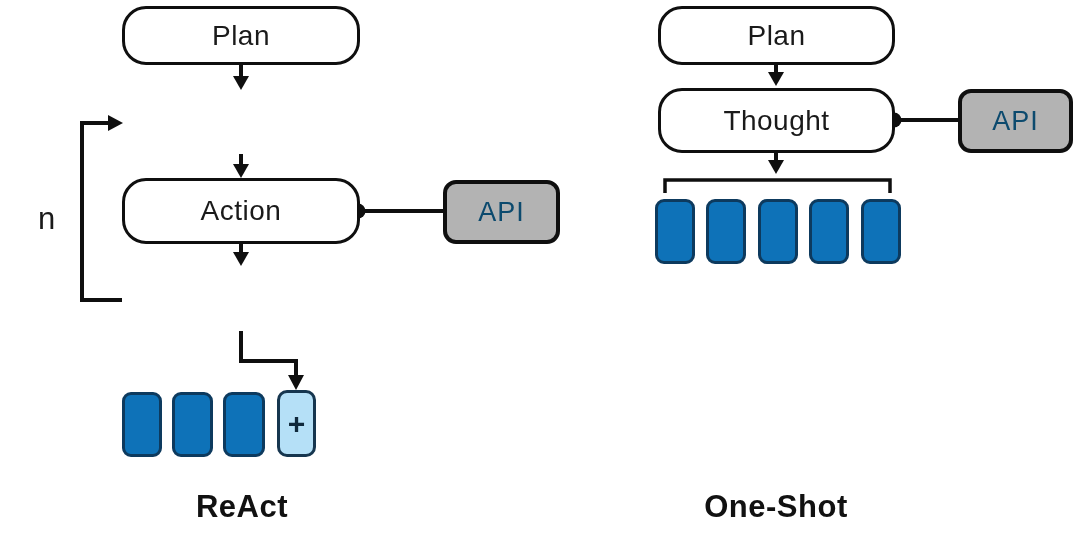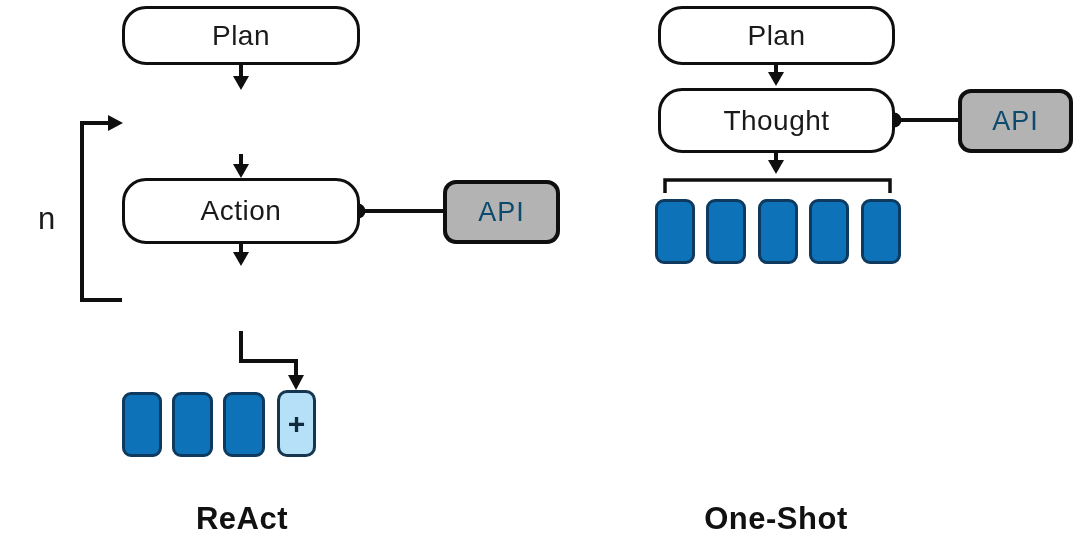--- a/index.html
+++ b/index.html
@@ -24,21 +24,21 @@
     background:#0e72b8; border:3px solid #0d3a5e; border-radius:9px;
   }
   .chip-new {
     position:absolute; box-sizing:border-box;
     background:#b5e0f7; border:3px solid #16364f; border-radius:10px;
     display:flex; align-items:center; justify-content:center;
     font-size:30px; font-weight:900; color:#10293c; line-height:1;
   }
   .caption {
     position:absolute; font-weight:700; font-size:31px; color:#111111;
-    text-align:center; letter-spacing:0.5px;margin-top:12px;
+    text-align:center; letter-spacing:0.5px;
   }
   .loop-label {
     position:absolute; font-size:31px; color:#1a1a1a;
   }
   svg.wires { position:absolute; left:0; top:0; pointer-events:none; }
   svg.wires line, svg.wires polyline { stroke:#0f0f0f; fill:none; }
   svg.wires polygon, svg.wires circle { fill:#0f0f0f; stroke:none; }
 </style>
 </head>
 <body>

